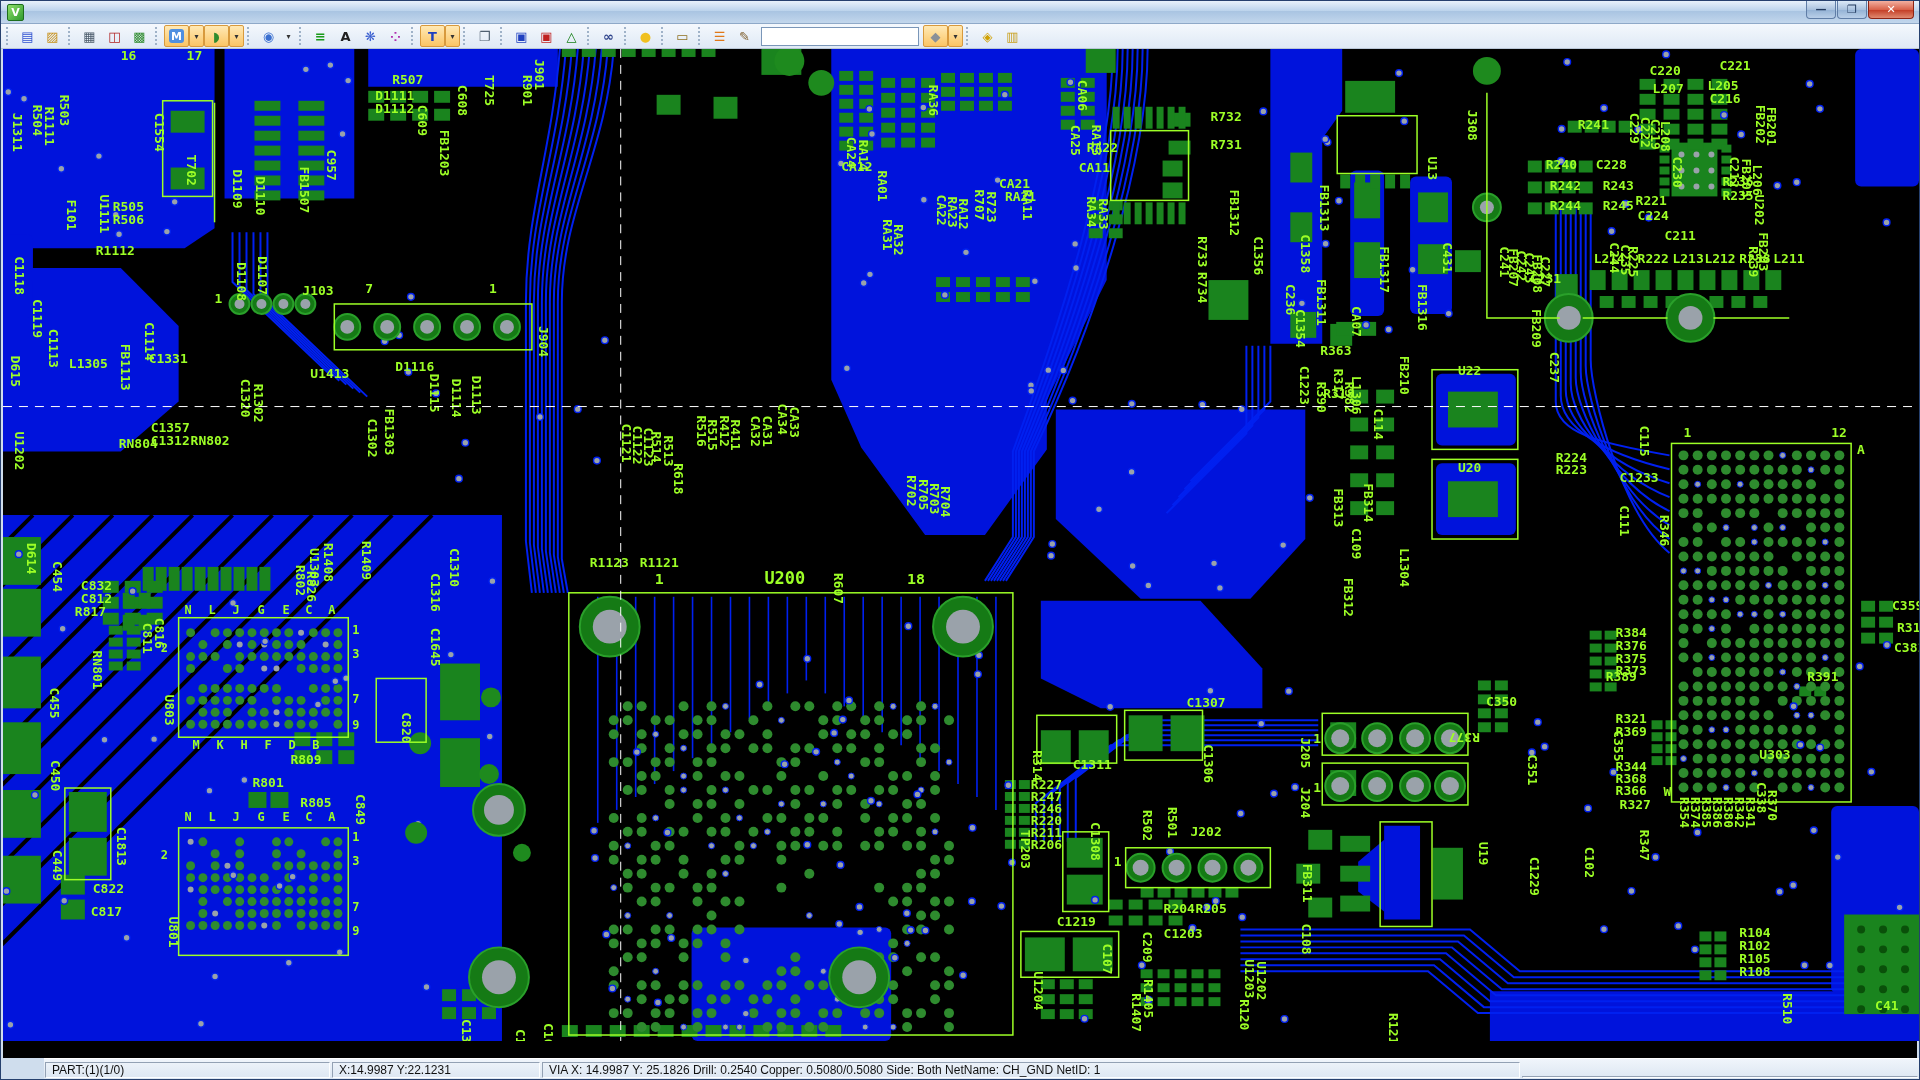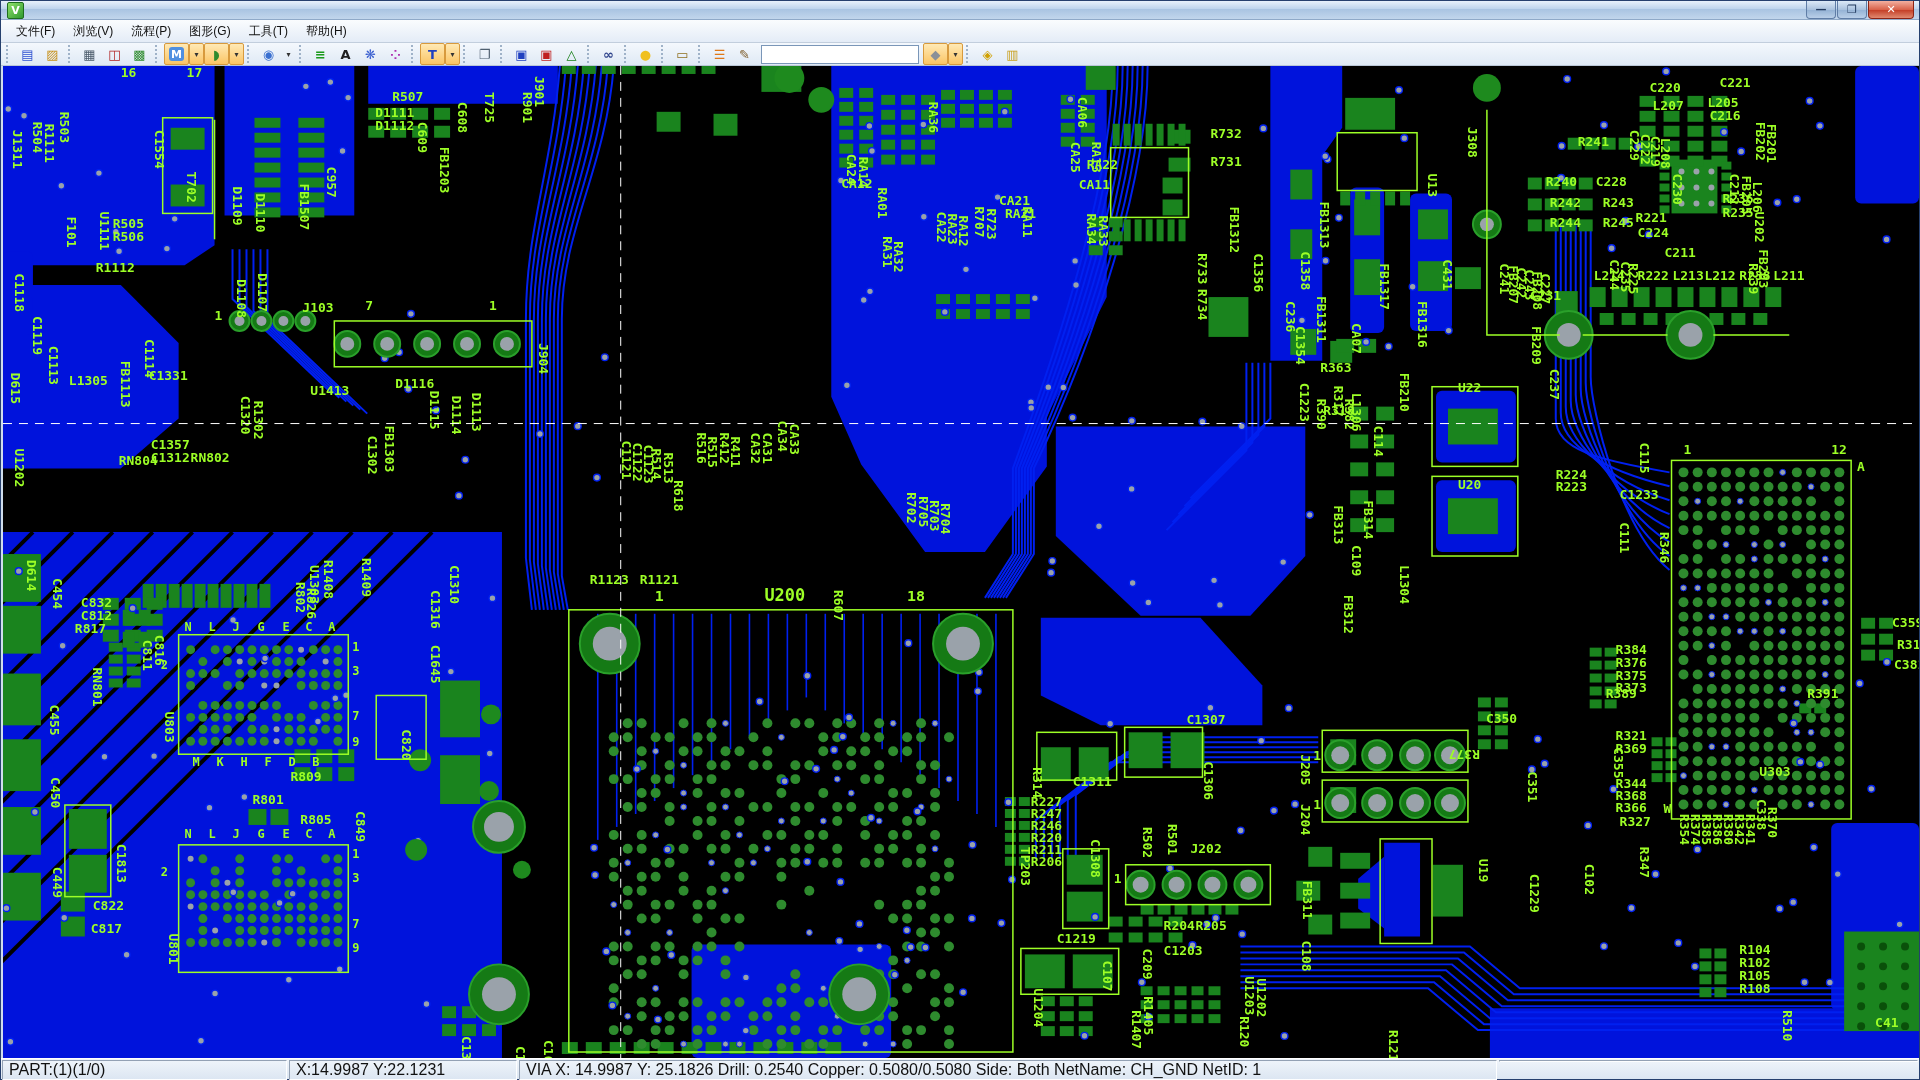--- a/index.html
+++ b/index.html
@@ -36,22 +36,22 @@
     font-size:8px;color:#333;border:1px solid transparent;border-radius:2px;}
   .ddbtn.hl{background:linear-gradient(#ffe9b5,#fbc565);border:1px solid #d89a3d;}
   .tcombo{width:150px;height:17px;border:1px solid #7a96b8;background:#fff;margin:0 4px;
     font-size:11px;padding:0 3px;}
   .mchip{background:#4f8fe0;color:#fff;border-radius:3px;width:15px;height:14px;
     display:flex;align-items:center;justify-content:center;font:bold 11px "DejaVu Sans",sans-serif;}
   
   .canvaswrap{flex:1;position:relative;background:#000;border-left:2px solid #cfdded;border-right:2px solid #cfdded;}
   svg{display:block;}
   
-  .statusbar{height:20px;background:linear-gradient(#f0f5fb,#dce6f2);display:flex;align-items:flex-start;
-    border-top:1px solid #fff;font-size:16px;color:#111;}
+  .statusbar{height:20px;background:linear-gradient(#f0f5fb,#dce6f2);display:flex;align-items:flex-end;
+    border-top:1px solid #fff;font-size:12px;color:#111;margin-left:43px;}
   .spane{border:1px solid;border-color:#93a1b4 #fdfeff #fdfeff #93a1b4;margin:1px;
     display:flex;align-items:center;padding:0 6px;white-space:nowrap;overflow:hidden;box-sizing:border-box;}
   text{font-family:"DejaVu Sans Mono",monospace;font-weight:bold;}
 </style>
 </head>
 <body>
 
 <div class="window">
 
   <div class="titlebar">
@@ -62,28 +62,20 @@
         </div>
         <div class="wbtn">
           <span>❐</span>
         </div>
         <div class="wbtn close">
           <span>✕</span>
         </div>
       </div>
   </div>
 
-  <div class="menubar" id="menubar">
-      <div class="menuitem">文件(F)</div>
-      <div class="menuitem">浏览(V)</div>
-      <div class="menuitem">流程(P)</div>
-      <div class="menuitem">图形(G)</div>
-      <div class="menuitem">工具(T)</div>
-      <div class="menuitem">帮助(H)</div>
-    </div>
 
   <div class="toolbar" id="toolbar">
       <div class="grip"></div>
       <div class="tbtn">
         <span style="color: rgb(45, 79, 208);">▤</span>
       </div>
       <div class="tbtn">
         <span style="color: rgb(199, 144, 24);">▨</span>
       </div>
       <div class="grip"></div>
@@ -2044,18 +2036,18 @@
         <text x="350" y="885" fill="#9dff26" font-size="12">3</text>
         <text x="350" y="931" fill="#9dff26" font-size="12">7</text>
         <text x="350" y="956" fill="#9dff26" font-size="12">9</text>
         <line x1="619" y1="66" x2="619" y2="1062" stroke="#fff" stroke-width="1" stroke-dasharray="9 7"></line>
         <line x1="0" y1="425" x2="1920" y2="425" stroke="#fff" stroke-width="1" stroke-dasharray="9 7"></line>
       </svg>
   </div>
 
   <div class="statusbar">
     <div class="spane" style="width:285px">PART:(1)(1/0)</div>
-    <div class="spane" style="width:228px">X:14.9987 Y:22.1231</div>
+    <div class="spane" style="width:208px">X:14.9987 Y:22.1231</div>
     <div class="spane" style="width:978px">VIA X: 14.9987 Y: 25.1826 Drill: 0.2540 Copper: 0.5080/0.5080 Side: Both NetName: CH_GND NetID: 1</div>
     <div class="spane" style="flex:1"></div>
   </div>
 
 </div>
 
 </body></html>

